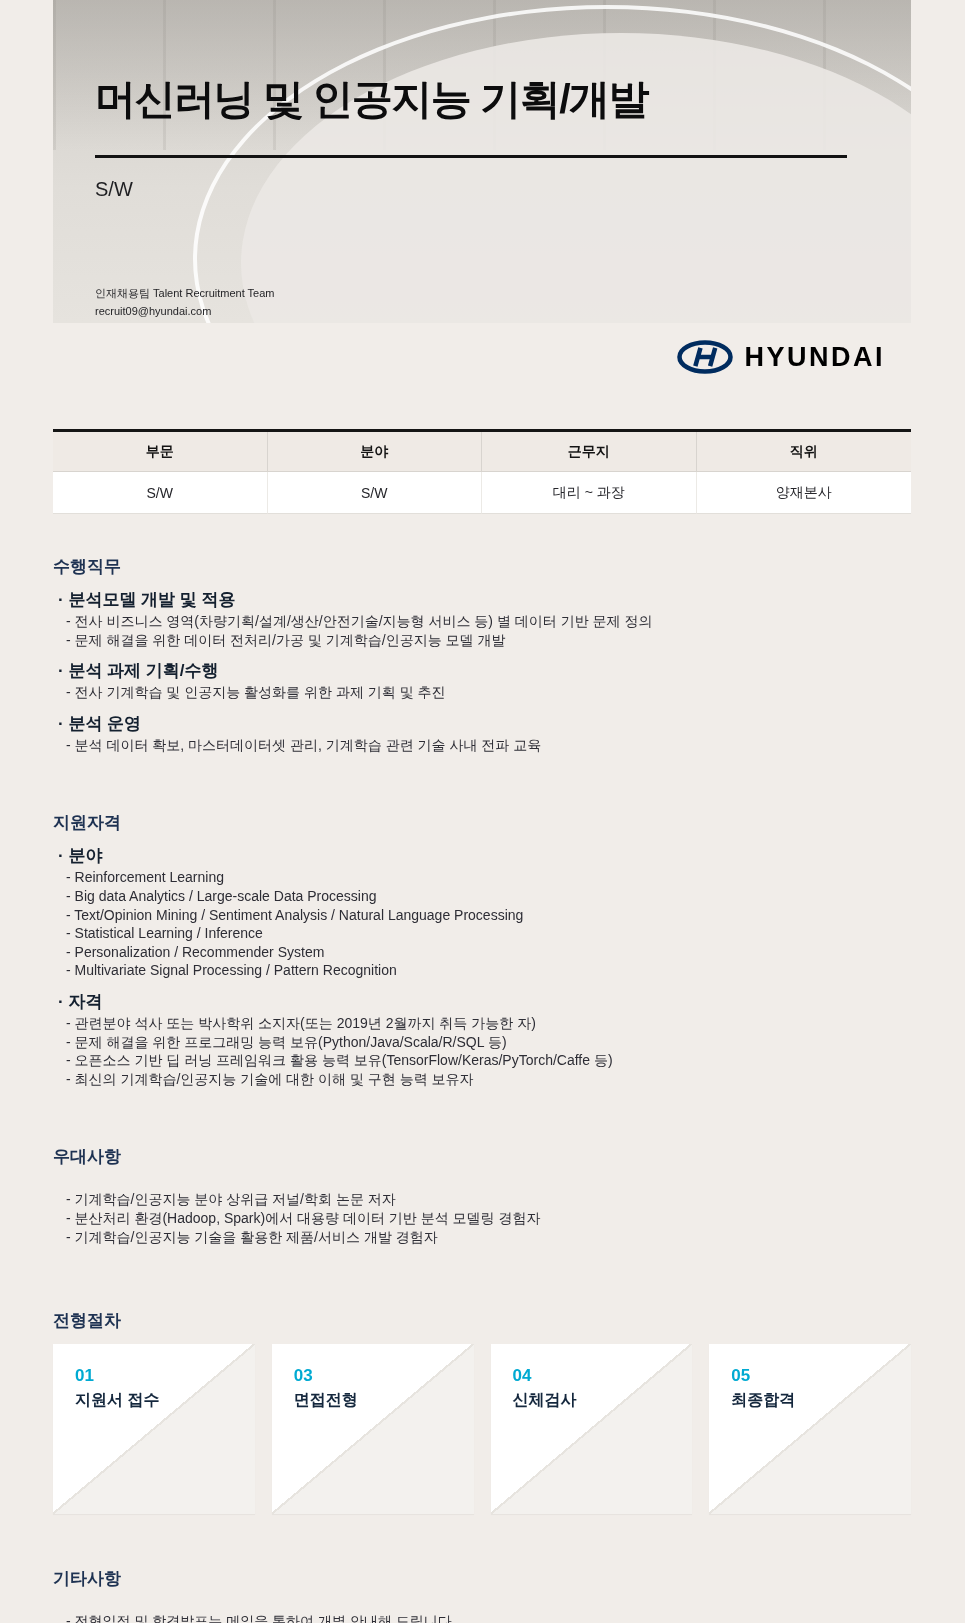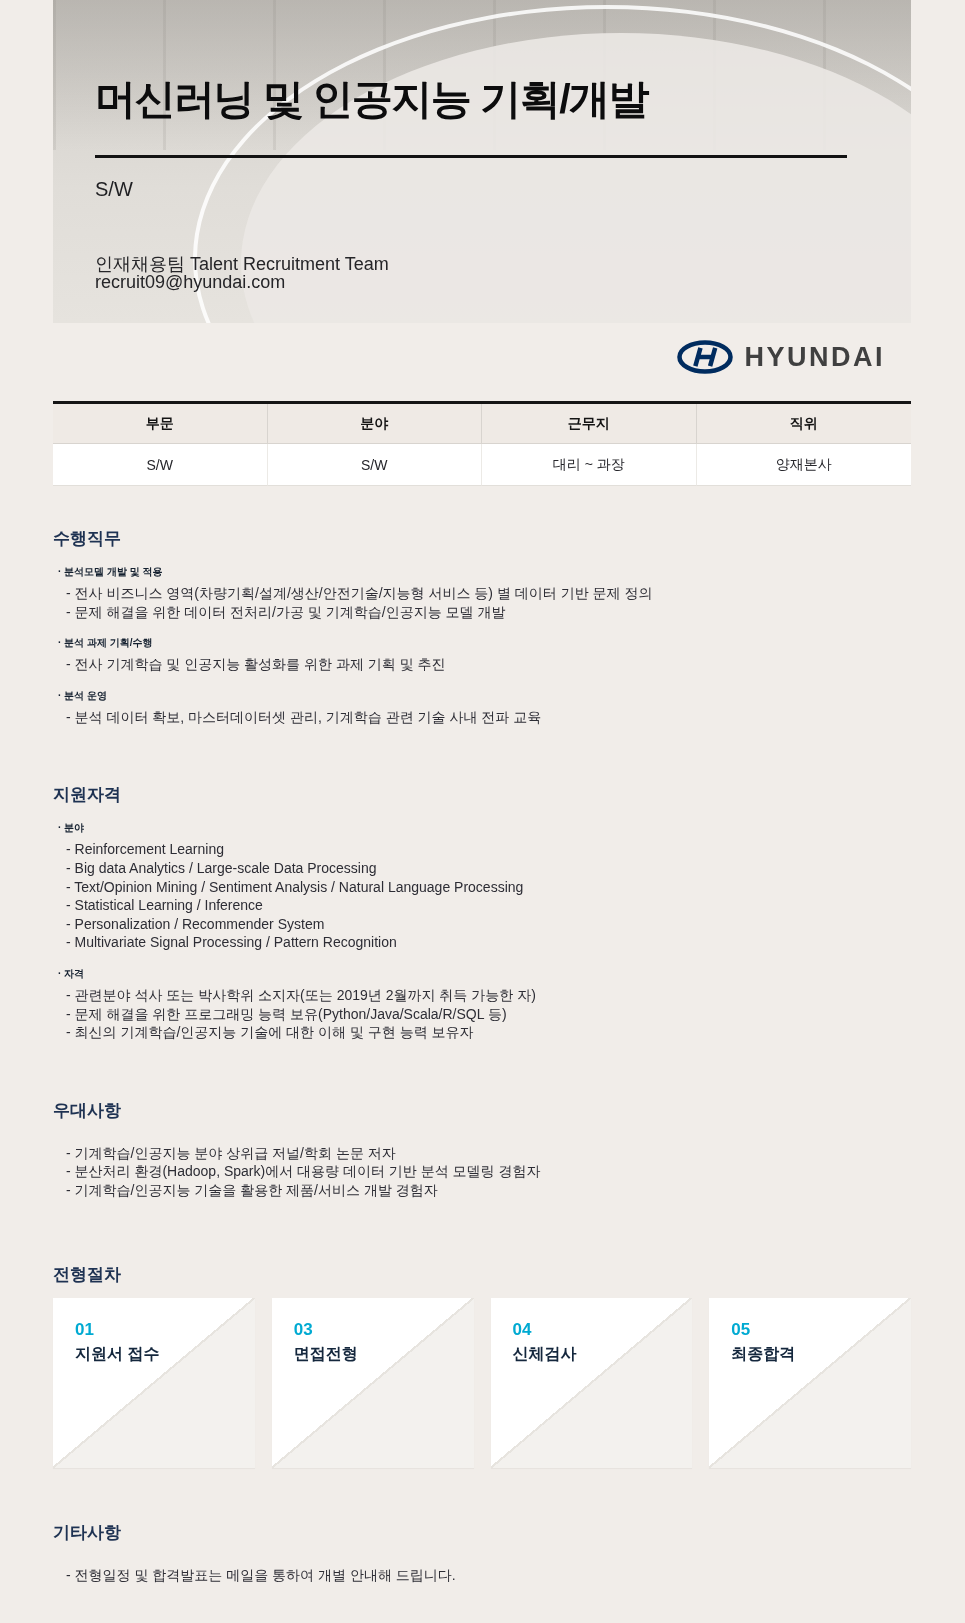--- a/index.html
+++ b/index.html
@@ -30,53 +30,53 @@
   .hero-road-line {
     position: absolute; right: -110px; bottom: -190px; width: 820px; height: 500px;
     border-radius: 50%; border: 4px solid rgba(255,255,255,.85); background: transparent;
   }
   .hero-title {
     position: absolute; left: 42px; top: 72px; margin: 0;
     font-size: 41px; font-weight: 800; letter-spacing: -1.5px; color: #0c0c0d;
   }
   .hero-rule { position: absolute; left: 42px; top: 155px; width: 752px; height: 3px; background: #121212; }
   .hero-sub { position: absolute; left: 42px; top: 178px; font-size: 20px; color: #1f1f22; }
-  .hero-contact { position: absolute; left: 42px; top: 255px; font-size: 18px; line-height: 18px; color: #252528; }
+  .hero-contact { position: absolute; left: 42px; top: 284px; font-size: 11px; line-height: 18px; color: #252528; }
 
   
   .logo-row {
     width: 858px; height: 48px; margin-top: 10px;
     display: flex; align-items: center; justify-content: flex-end; padding-right: 26px; box-sizing: border-box;
   }
   .logo-mark { display: inline-flex; width: 58px; height: 34px; margin-right: 10px; }
-  .logo-text { font-size: 27px; font-weight: 700; color: #404040; letter-spacing: 2.5px; }
-
-  
-  .summary-table { margin-top: 20px; width: 858px; border-top: 3px solid #151515; }
+  .logo-text { font-size: 27px; font-weight: 700; color: #000000; letter-spacing: 2.5px; }
+
+  
+  .summary-table { margin-top: 48px; width: 858px; border-top: 3px solid #151515; }
   .tr { display: flex; }
   .cell {
     flex: 1 1 25%; display: flex; align-items: center; justify-content: center;
     font-size: 14px; box-sizing: border-box;
   }
   .th-row .cell {
     height: 40px; background: #efeae5; font-weight: 700; color: #141414;
     border-right: 1px solid #d8d4cf; border-bottom: 1px solid #d8d4cf;
   }
   .td-row .cell {
     height: 42px; background: #ffffff; color: #26262b;
     border-right: 1px solid #eceae6; border-bottom: 1px solid #e2dfda;
   }
   .th-row .cell:last-child, .td-row .cell:last-child { border-right: none; }
 
   
   .section { margin-top: 42px; }
   .section.gap-lg { margin-top: 58px; }
   .section.gap-xl { margin-top: 64px; }
   .section-title { font-size: 17px; font-weight: 700; color: #1e3252; line-height: 22px; }
-  .group-heading { margin: 12px 0 3px 5px; font-size: 10px; font-weight: 700; color: #14202f; line-height: 19px; }
+  .group-heading { margin: 12px 0 3px 5px; font-size: 17px; font-weight: 700; color: #14202f; line-height: 19px; }
   .item { margin-left: 13px; font-size: 14px; color: #2d2d35; line-height: 18.6px; }
   .plain-items { margin-top: 22px; }
 
   
   .steps { display: flex; gap: 17px; margin-top: 12px; width: 858px; }
   .step-card {
     flex: 1 1 0; height: 170px; position: relative; box-sizing: border-box;
     padding: 22px 0 0 22px;
     background: linear-gradient(to bottom right, #ffffff 49.5%, #e7e4df 49.5%, #e7e4df 50.3%, #f3f1ee 50.3%);
     box-shadow: 0 1px 1px rgba(0,0,0,0.04);
@@ -147,20 +147,21 @@
       <div class="group-heading">· 분야</div>
       <div class="item">- Reinforcement Learning</div>
       <div class="item">- Big data Analytics / Large-scale Data Processing</div>
       <div class="item">- Text/Opinion Mining / Sentiment Analysis / Natural Language Processing</div>
       <div class="item">- Statistical Learning / Inference</div>
       <div class="item">- Personalization / Recommender System</div>
       <div class="item">- Multivariate Signal Processing / Pattern Recognition</div>
       <div class="group-heading">· 자격</div>
       <div class="item">- 관련분야 석사 또는 박사학위 소지자(또는 2019년 2월까지 취득 가능한 자)</div>
       <div class="item">- 문제 해결을 위한 프로그래밍 능력 보유(Python/Java/Scala/R/SQL 등)</div>
+      <div class="item">- 오픈소스 기반 딥 러닝 프레임워크 활용 능력 보유(TensorFlow/Keras/PyTorch/Caffe 등)</div>
       <div class="item">- 최신의 기계학습/인공지능 기술에 대한 이해 및 구현 능력 보유자</div>
     </div>
 
     <div class="section gap-lg">
       <div class="section-title">우대사항</div>
       <div class="plain-items">
         <div class="item">- 기계학습/인공지능 분야 상위급 저널/학회 논문 저자</div>
         <div class="item">- 분산처리 환경(Hadoop, Spark)에서 대용량 데이터 기반 분석 모델링 경험자</div>
         <div class="item">- 기계학습/인공지능 기술을 활용한 제품/서비스 개발 경험자</div>
       </div>

